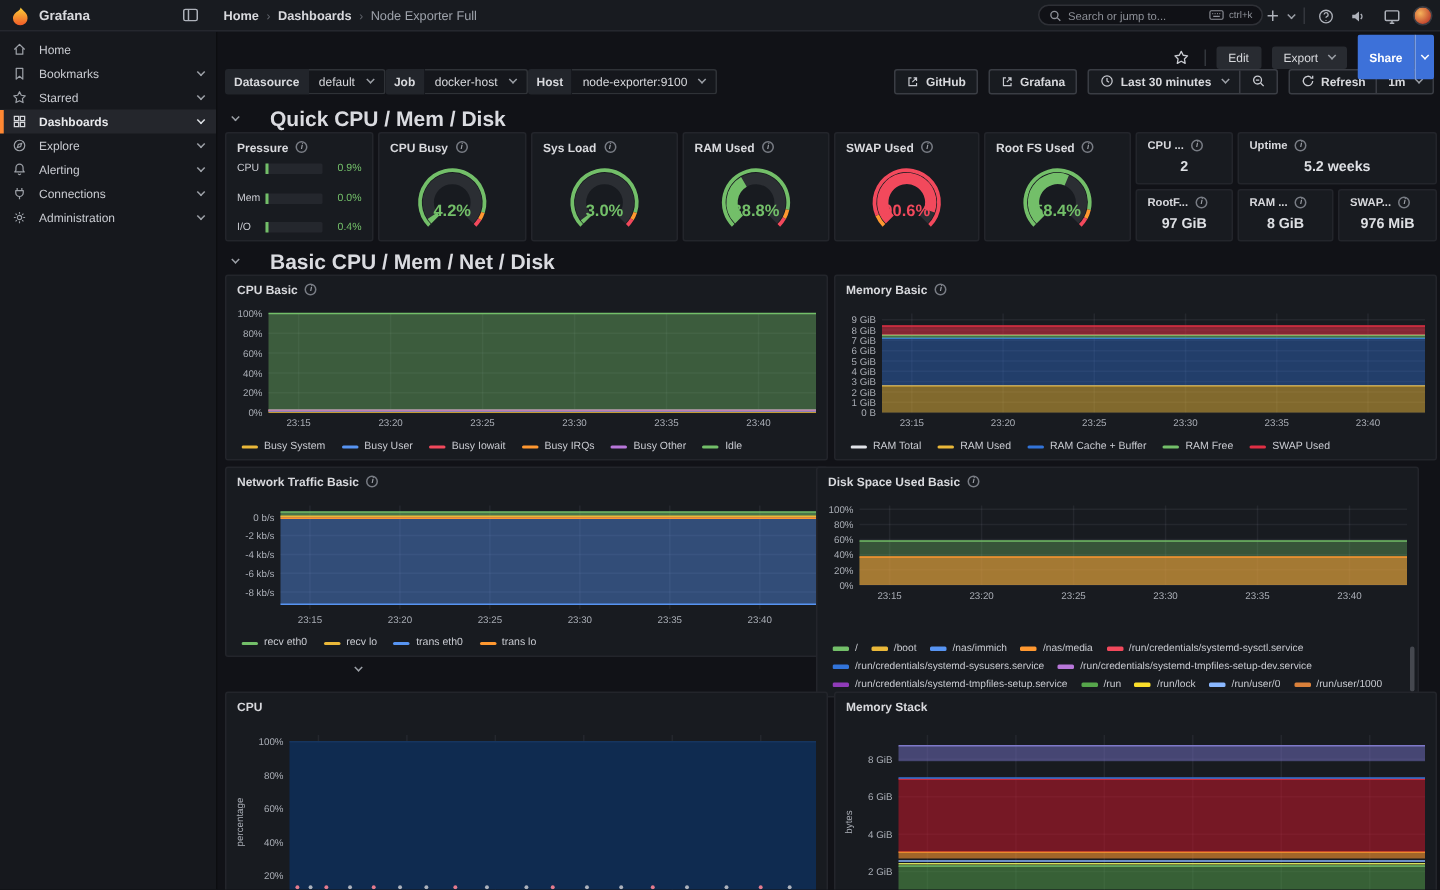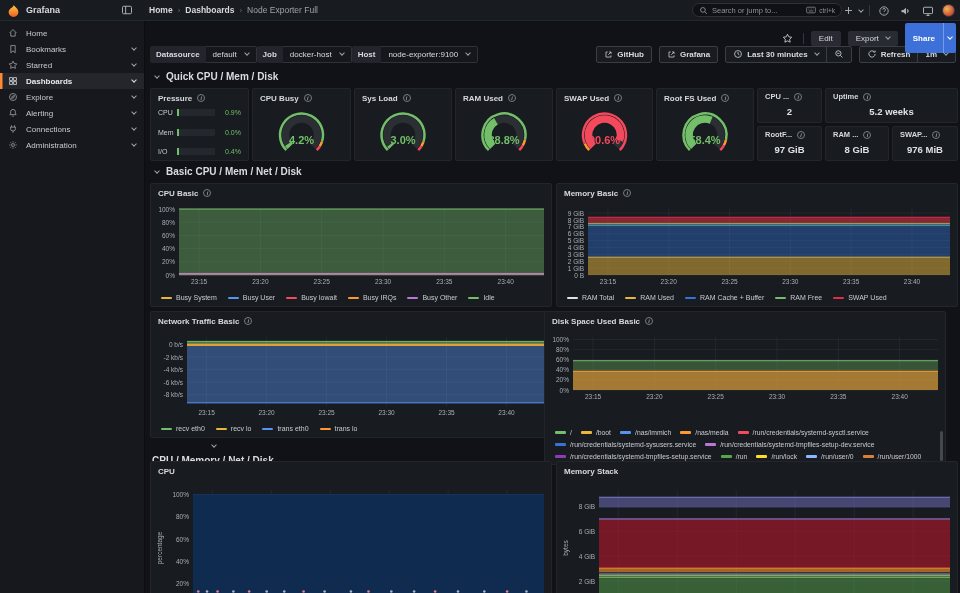--- a/index.html
+++ b/index.html
@@ -59,21 +59,21 @@
   .var-value { display:flex; align-items:center; gap:5px; padding:0 7px; border:1px solid #2F3237; border-left:none;
                border-radius:0 2px 2px 0; background:#15171C; color:#D8D9DD; }
   .tb-right { margin-left:auto; display:flex; align-items:center; gap:7px; }
   .obtn { display:flex; align-items:center; gap:4px; height:17px; padding:0 7px; border:1px solid #3A3D44;
           border-radius:2px; background:#181B20; color:#D8D9DD; font-size:8px; font-weight:700; cursor:pointer; }
   .group { display:flex; height:17px; border:1px solid #3A3D44; border-radius:2px; background:#181B20; }
   .gcell { display:flex; align-items:center; gap:4px; padding:0 7px; color:#D8D9DD; font-size:8px; font-weight:600; cursor:pointer; }
   .gcell + .gcell { border-left:1px solid #3A3D44; }
 
   
-  .section { position:absolute; left:152px; display:flex; align-items:center; gap:7px; font-size:10px;
+  .section { position:absolute; left:152px; display:flex; align-items:center; gap:21px; font-size:14px;
              font-weight:700; color:#DADBE0; cursor:pointer; }
   #sec-quick { top:71px; } #sec-basic { top:166px; } #sec-full { top:444px;flex-direction:column; }
 
   
   .panel { position:absolute; background:#181B20; border:1px solid #23252B; border-radius:2px; }
   .ptitle { position:absolute; top:0; left:0; right:0; height:18px; display:flex; align-items:center;
             padding-left:7px; font-size:8px; font-weight:700; color:#D8D9DD; cursor:pointer; }
   .pinfo { width:8px; height:8px; border:1px solid #787C84; border-radius:50%; font-size:5.5px; line-height:7px;
            text-align:center; color:#9DA1A8; margin-left:5px; font-weight:700; font-style:italic; }
 

